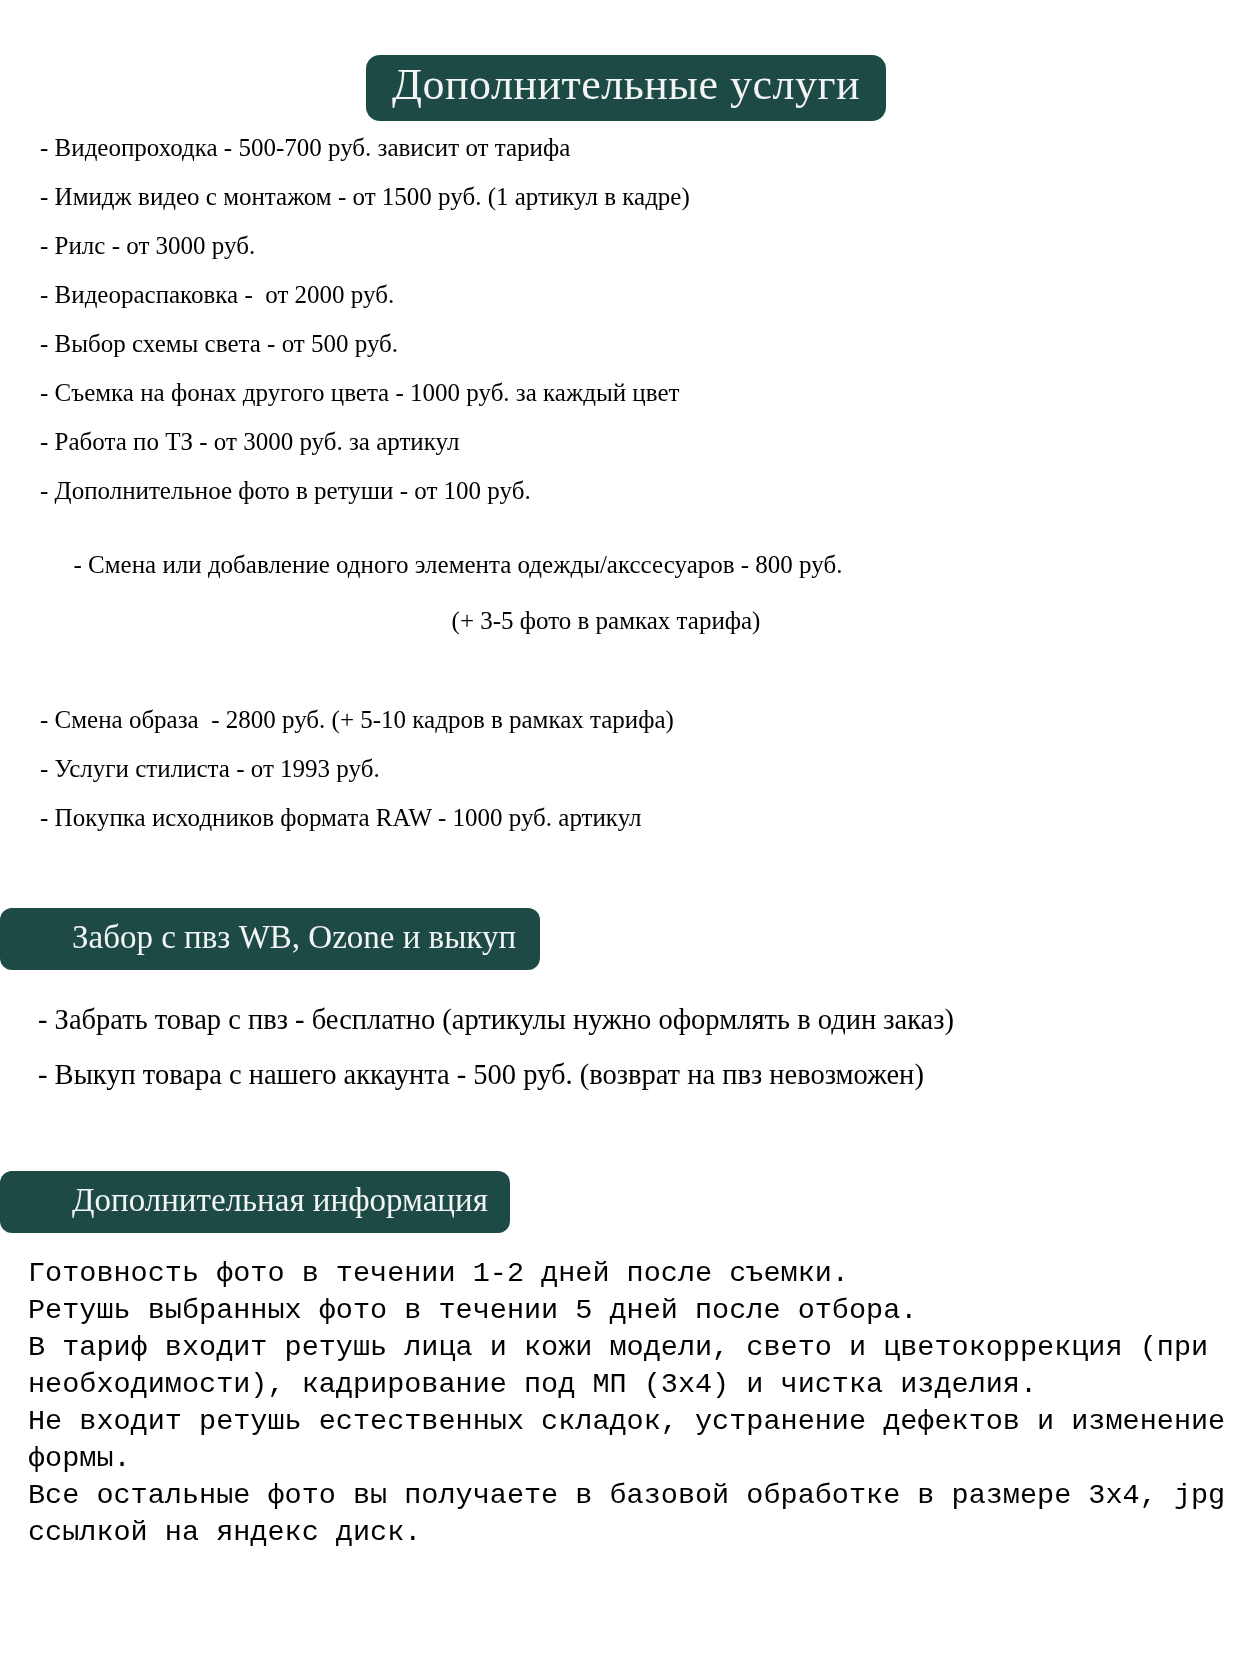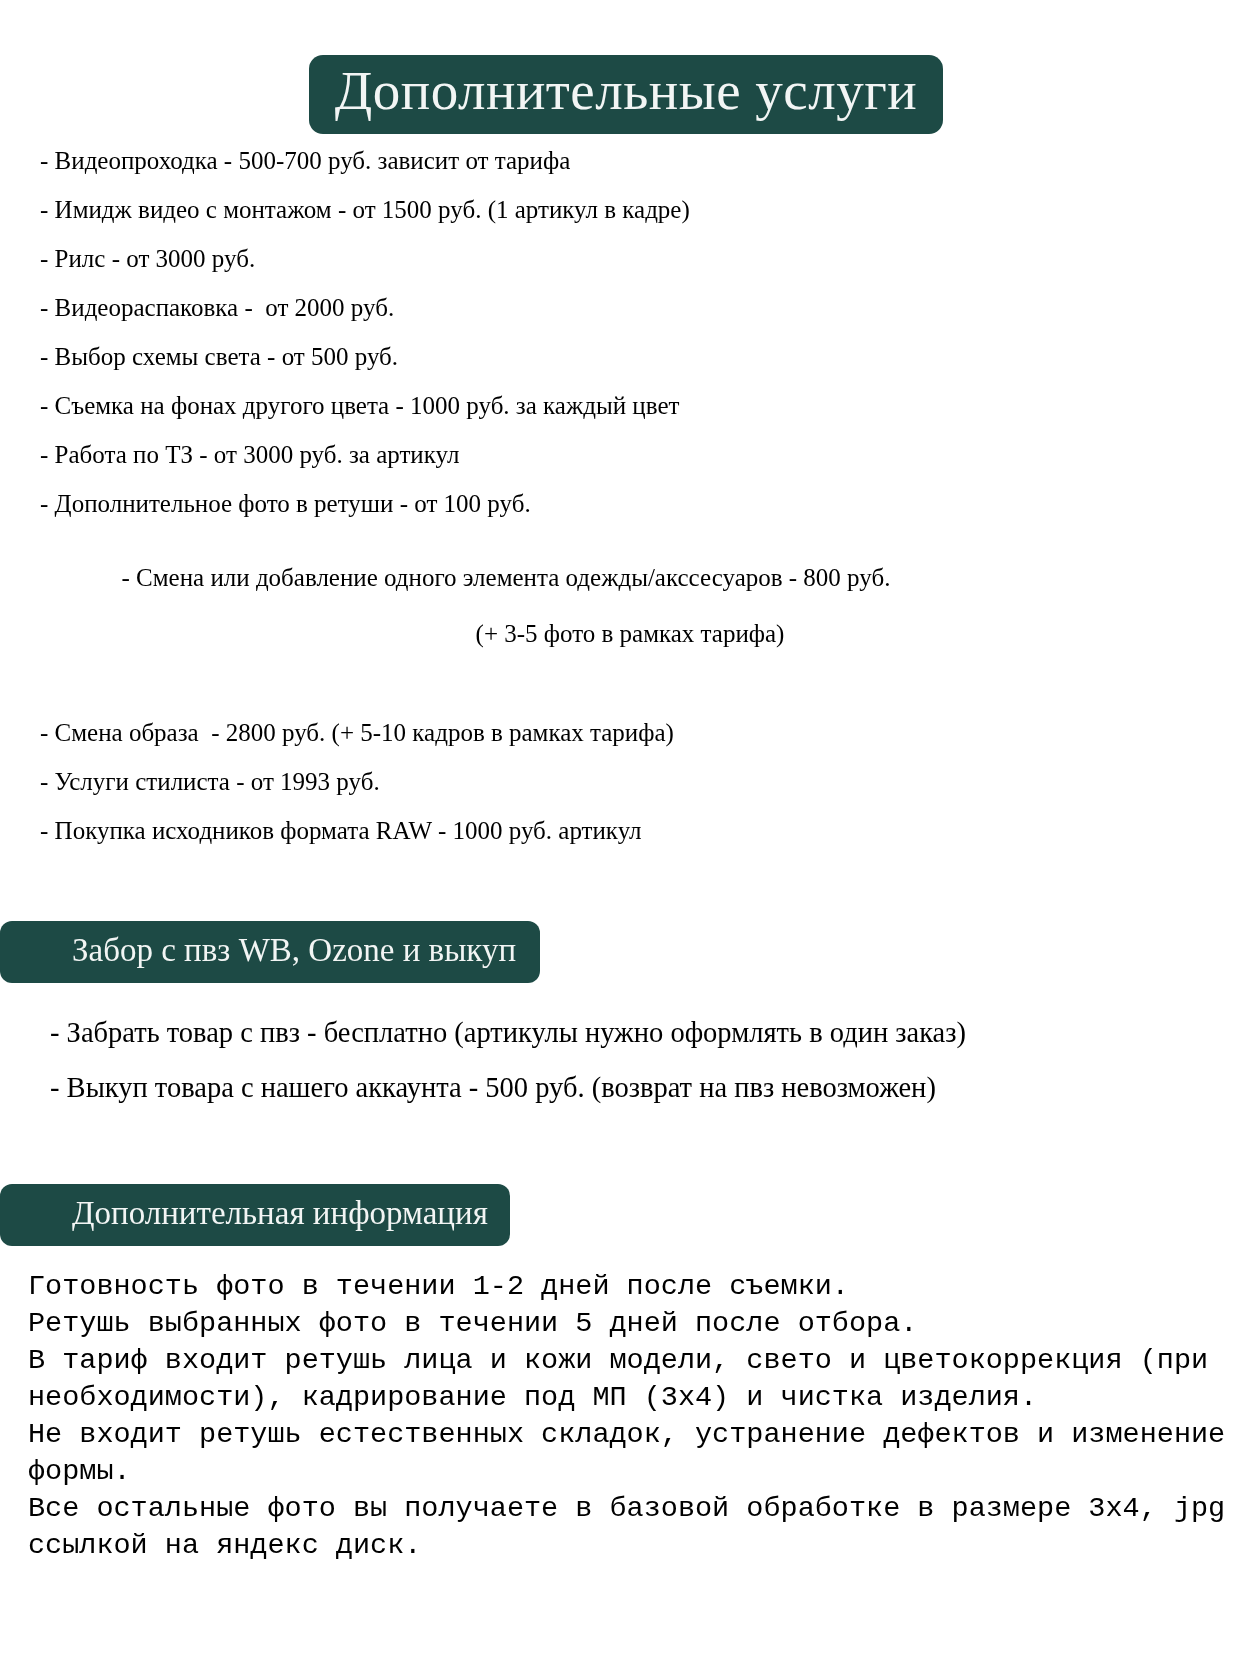--- a/index.html
+++ b/index.html
@@ -28,21 +28,21 @@
   .title-banner-wrap {
     display: flex;
     justify-content: center;
     padding-top: 55px;
   }
   .title-banner {
     background: #1d4a45;
     color: #f2f5f4;
     border-radius: 14px;
     padding: 4px 26px 10px 26px;
-    font-size: 55px;
+    font-size: 44px;
     line-height: 1.18;
     letter-spacing: 0.5px;
     white-space: nowrap;
     font-weight: normal;
   }
 
   
   .service-list {
     margin: 14px 0 0 0;
     padding: 0;
@@ -50,21 +50,20 @@
   }
   .service-list li {
     font-size: 25px;
     line-height: 1.0;
     padding: 0 0 0 40px;
     margin: 0 0 24px 0;
     white-space: pre;
   }
   .service-list li.wide {
     padding-left: 36px;
-    margin-left: 48px;
   }
   .sub-line {
     display: block;
     text-align: center;
     padding-right: 76px;
     margin-top: 6px;
     white-space: pre;
   }
 
   
@@ -92,21 +91,20 @@
     margin: 0;
     padding: 0;
     list-style: none;
   }
   .wb-list li {
     font-size: 28.5px;
     line-height: 1.0;
     padding-left: 38px;
     margin-bottom: 27px;
     white-space: pre;
-    margin-left: 12px;
   }
 
   
   .info-block {
     margin: 0;
     padding: 0 22px 0 28px;
     font-size: 28.5px;
     line-height: 1.30;
   }
   .info-block p {

